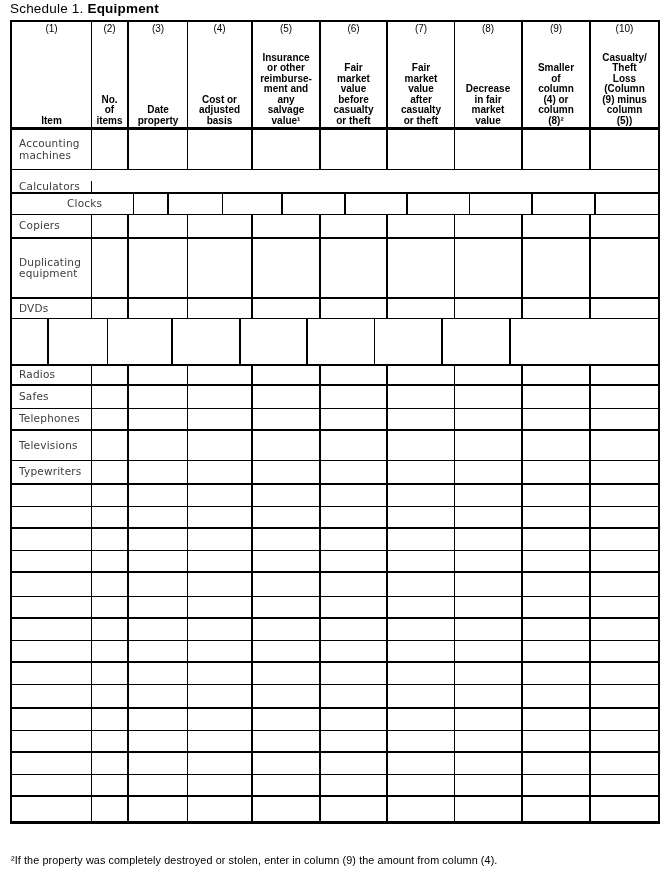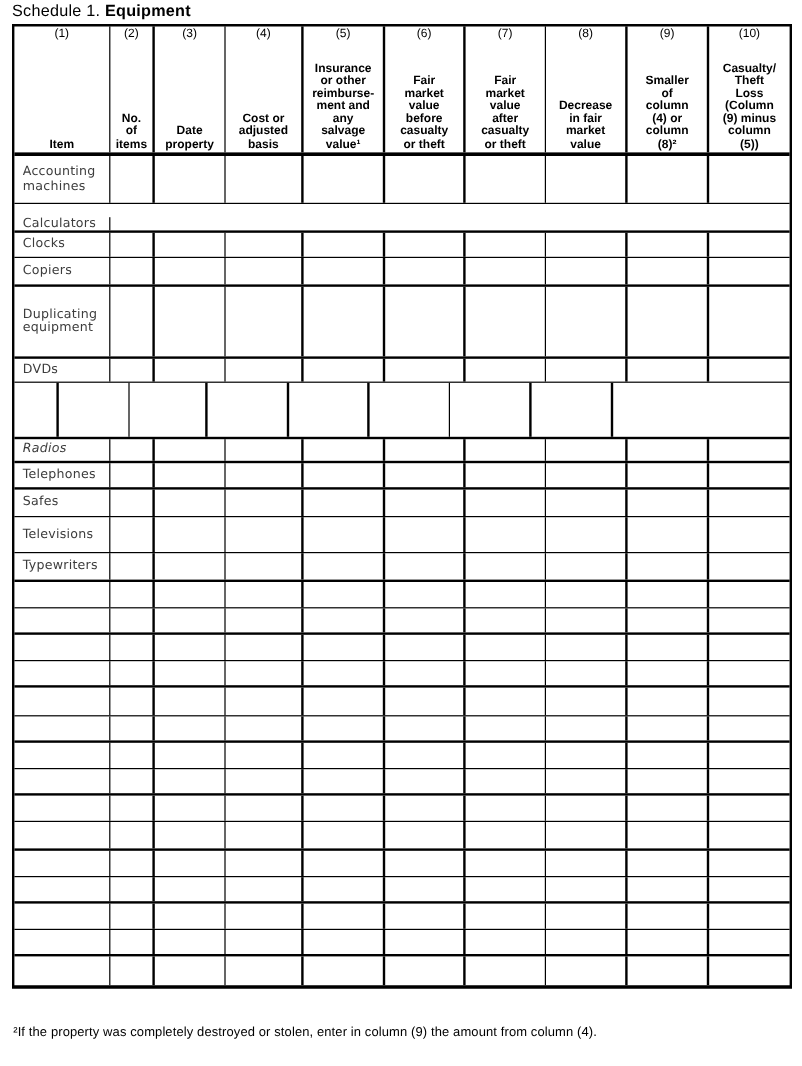--- a/index.html
+++ b/index.html
@@ -188,21 +188,21 @@
       <div class="cell" style="width: 59px; border-right-width: 1px;"></div>
       <div class="cell" style="width: 65px; border-right-width: 2px;"></div>
       <div class="cell" style="width: 68px; border-right-width: 2px;"></div>
       <div class="cell" style="width: 67px; border-right-width: 2px;"></div>
       <div class="cell" style="width: 67px; border-right-width: 1px;"></div>
       <div class="cell" style="width: 68px; border-right-width: 2px;"></div>
       <div class="cell" style="width: 68px; border-right-width: 2px;"></div>
       <div class="cell" style="width: 67px; border-right-width: 0px;"></div>
     </div>
     <div class="row" style="height: 21px; border-bottom: 1px solid rgb(0, 0, 0);">
-      <div class="cell item-cell" style="width: 80px; border-right-width: 1px;">Clocks</div>
+      <div class="cell item-cell" style="width: 80px; border-right-width: 1px; margin-left: 48px;">Clocks</div>
       <div class="cell" style="width: 37px; border-right-width: 2px;"></div>
       <div class="cell" style="width: 59px; border-right-width: 1px;"></div>
       <div class="cell" style="width: 65px; border-right-width: 2px;"></div>
       <div class="cell" style="width: 68px; border-right-width: 2px;"></div>
       <div class="cell" style="width: 67px; border-right-width: 2px;"></div>
       <div class="cell" style="width: 67px; border-right-width: 1px;"></div>
       <div class="cell" style="width: 68px; border-right-width: 2px;"></div>
       <div class="cell" style="width: 68px; border-right-width: 2px;"></div>
       <div class="cell" style="width: 67px; border-right-width: 0px;"></div>
     </div>
@@ -247,46 +247,46 @@
       <div class="cell" style="width: 37px; border-right-width: 2px;"></div>
       <div class="cell" style="width: 59px; border-right-width: 1px;"></div>
       <div class="cell" style="width: 65px; border-right-width: 2px;"></div>
       <div class="cell" style="width: 68px; border-right-width: 2px;"></div>
       <div class="cell" style="width: 67px; border-right-width: 2px;"></div>
       <div class="cell" style="width: 67px; border-right-width: 1px;"></div>
       <div class="cell" style="width: 68px; border-right-width: 2px;"></div>
       <div class="cell" style="width: 68px; border-right-width: 2px;"></div>
       <div class="cell" style="width: 67px; border-right-width: 0px;"></div>
     </div>
-    <div class="row" style="height: 20px; border-bottom: 2px solid rgb(0, 0, 0); font-style: italic;">
+    <div class="row" style="height: 20px; border-bottom: 2px solid rgb(0, 0, 0);">
       <div class="cell item-cell" style="width: 80px; border-right-width: 1px;">Radios</div>
-      <div class="cell" style="width: 37px; border-right-width: 2px;"></div>
-      <div class="cell" style="width: 59px; border-right-width: 1px;"></div>
-      <div class="cell" style="width: 65px; border-right-width: 2px;"></div>
-      <div class="cell" style="width: 68px; border-right-width: 2px;"></div>
-      <div class="cell" style="width: 67px; border-right-width: 2px;"></div>
-      <div class="cell" style="width: 67px; border-right-width: 1px;"></div>
-      <div class="cell" style="width: 68px; border-right-width: 2px;"></div>
-      <div class="cell" style="width: 68px; border-right-width: 2px;"></div>
-      <div class="cell" style="width: 67px; border-right-width: 0px;"></div>
-    </div>
-    <div class="row" style="height: 22px; border-bottom: 2px solid rgb(0, 0, 0);">
-      <div class="cell item-cell" style="width: 80px; border-right-width: 1px;">Telephones</div>
       <div class="cell" style="width: 37px; border-right-width: 2px;"></div>
       <div class="cell" style="width: 59px; border-right-width: 1px;"></div>
       <div class="cell" style="width: 65px; border-right-width: 2px;"></div>
       <div class="cell" style="width: 68px; border-right-width: 2px;"></div>
       <div class="cell" style="width: 67px; border-right-width: 2px;"></div>
       <div class="cell" style="width: 67px; border-right-width: 1px;"></div>
       <div class="cell" style="width: 68px; border-right-width: 2px;"></div>
       <div class="cell" style="width: 68px; border-right-width: 2px;"></div>
       <div class="cell" style="width: 67px; border-right-width: 0px;"></div>
     </div>
     <div class="row" style="height: 23px; border-bottom: 1px solid rgb(0, 0, 0);">
       <div class="cell item-cell" style="width: 80px; border-right-width: 1px;">Safes</div>
+      <div class="cell" style="width: 37px; border-right-width: 2px;"></div>
+      <div class="cell" style="width: 59px; border-right-width: 1px;"></div>
+      <div class="cell" style="width: 65px; border-right-width: 2px;"></div>
+      <div class="cell" style="width: 68px; border-right-width: 2px;"></div>
+      <div class="cell" style="width: 67px; border-right-width: 2px;"></div>
+      <div class="cell" style="width: 67px; border-right-width: 1px;"></div>
+      <div class="cell" style="width: 68px; border-right-width: 2px;"></div>
+      <div class="cell" style="width: 68px; border-right-width: 2px;"></div>
+      <div class="cell" style="width: 67px; border-right-width: 0px;"></div>
+    </div>
+    <div class="row" style="height: 22px; border-bottom: 2px solid rgb(0, 0, 0);">
+      <div class="cell item-cell" style="width: 80px; border-right-width: 1px;">Telephones</div>
       <div class="cell" style="width: 37px; border-right-width: 2px;"></div>
       <div class="cell" style="width: 59px; border-right-width: 1px;"></div>
       <div class="cell" style="width: 65px; border-right-width: 2px;"></div>
       <div class="cell" style="width: 68px; border-right-width: 2px;"></div>
       <div class="cell" style="width: 67px; border-right-width: 2px;"></div>
       <div class="cell" style="width: 67px; border-right-width: 1px;"></div>
       <div class="cell" style="width: 68px; border-right-width: 2px;"></div>
       <div class="cell" style="width: 68px; border-right-width: 2px;"></div>
       <div class="cell" style="width: 67px; border-right-width: 0px;"></div>
     </div>

